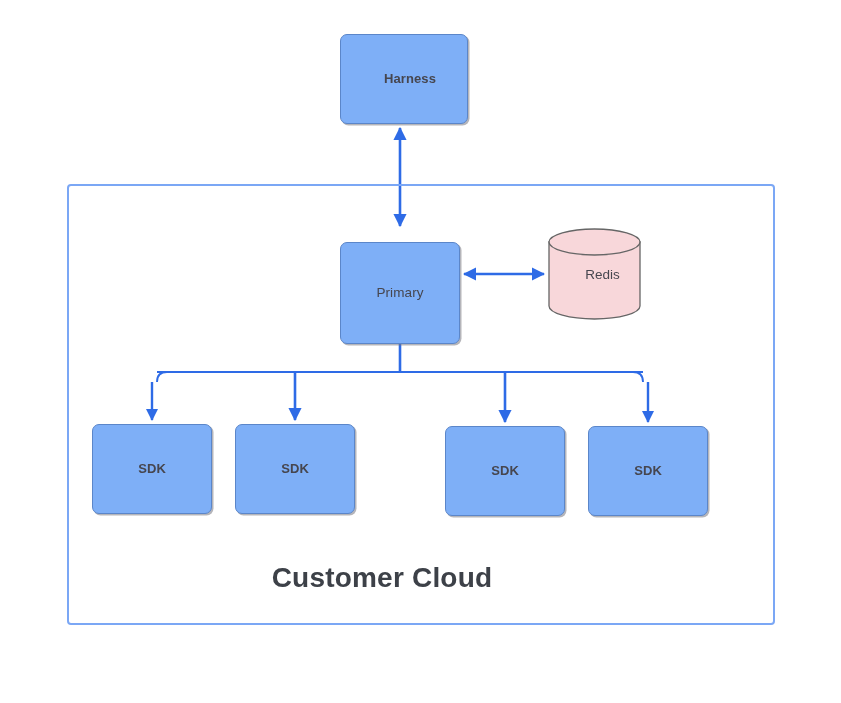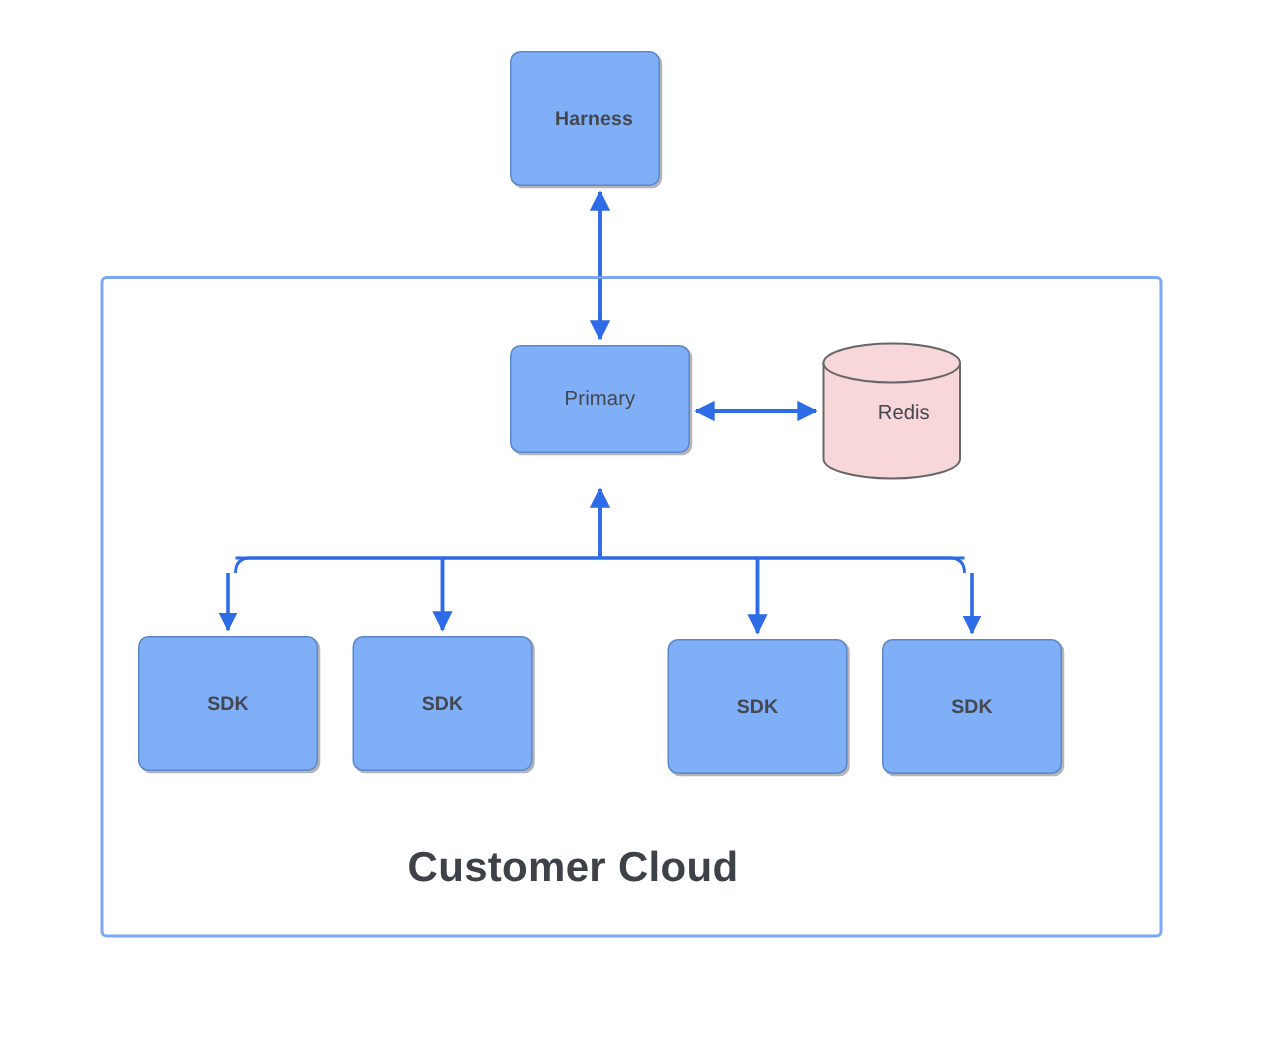--- a/index.html
+++ b/index.html
@@ -124,25 +124,25 @@
       <line x1="505" y1="372" x2="505" y2="422" stroke="#2E6BE6" stroke-width="2.6" marker-end="url(#arrowEnd)"></line>
 
       <line x1="648" y1="382" x2="648" y2="422" stroke="#2E6BE6" stroke-width="2.4" marker-end="url(#arrowEnd)"></line>
     </g>
   </svg>
 
   <div class="container-boundary" style="left:67px; top:184px; width:708px; height:441px;"></div>
 
   <div class="container-title" style="left:67px; top:562px; width:630px;">Customer Cloud</div>
 
-  <div class="node box bold" style="left:340px; top:34px; width:100px; height:90px;padding-left:12px;">
+  <div class="node box bold" style="left:340px; top:34px; width:128px; height:90px;padding-left:12px;">
     <span class="label">Harness</span>
   </div>
 
-  <div class="node box regular" style="left:340px; top:230px; width:120px; height:72px;">
+  <div class="node box regular" style="left:340px; top:242px; width:120px; height:102px;">
     <span class="label">Primary</span>
   </div>
 
   <div class="cylinder" style="left:548px; top:228px; width:93px; height:92px;">
     <svg width="93" height="92" viewBox="0 0 93 92" xmlns="http://www.w3.org/2000/svg">
       <path d="M 1 14 L 1 78 A 45.5 13 0 0 0 92 78 L 92 14 Z" fill="#F8D7DA" stroke="#666666" stroke-width="1.3"></path>
       <ellipse cx="46.5" cy="14" rx="45.5" ry="13" fill="#F8D7DA" stroke="#666666" stroke-width="1.3"></ellipse>
     </svg>
     <span class="cyl-label" style="top:39px;">Redis</span>
   </div>

